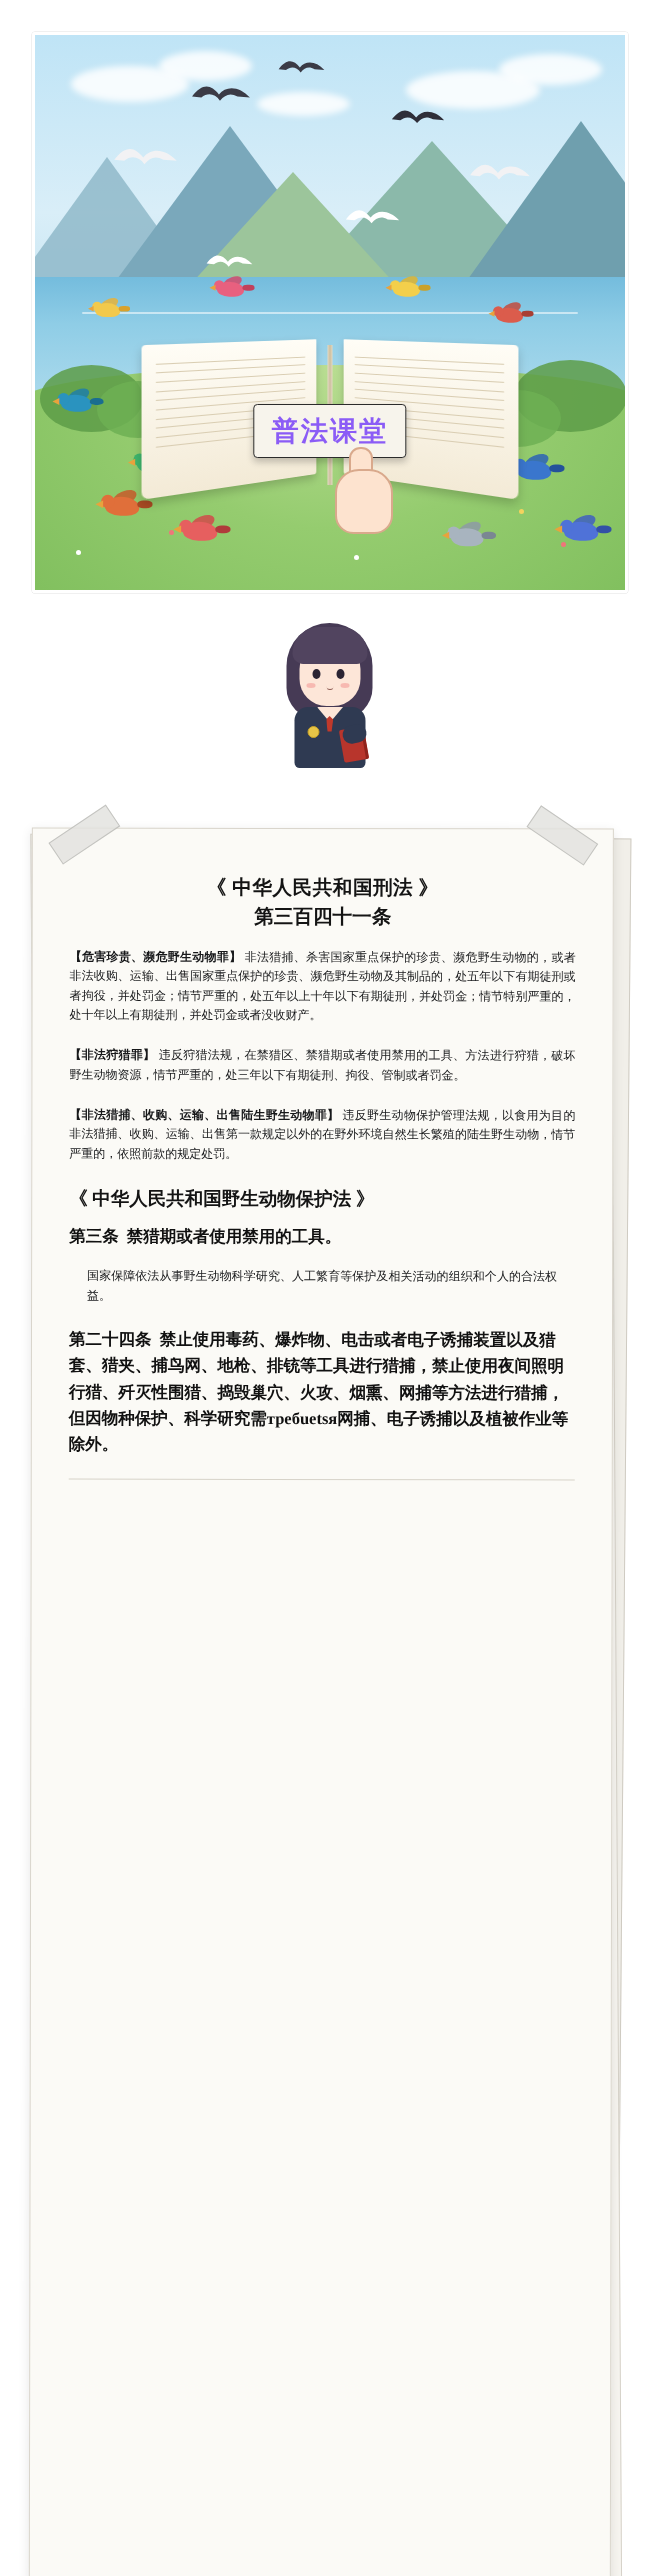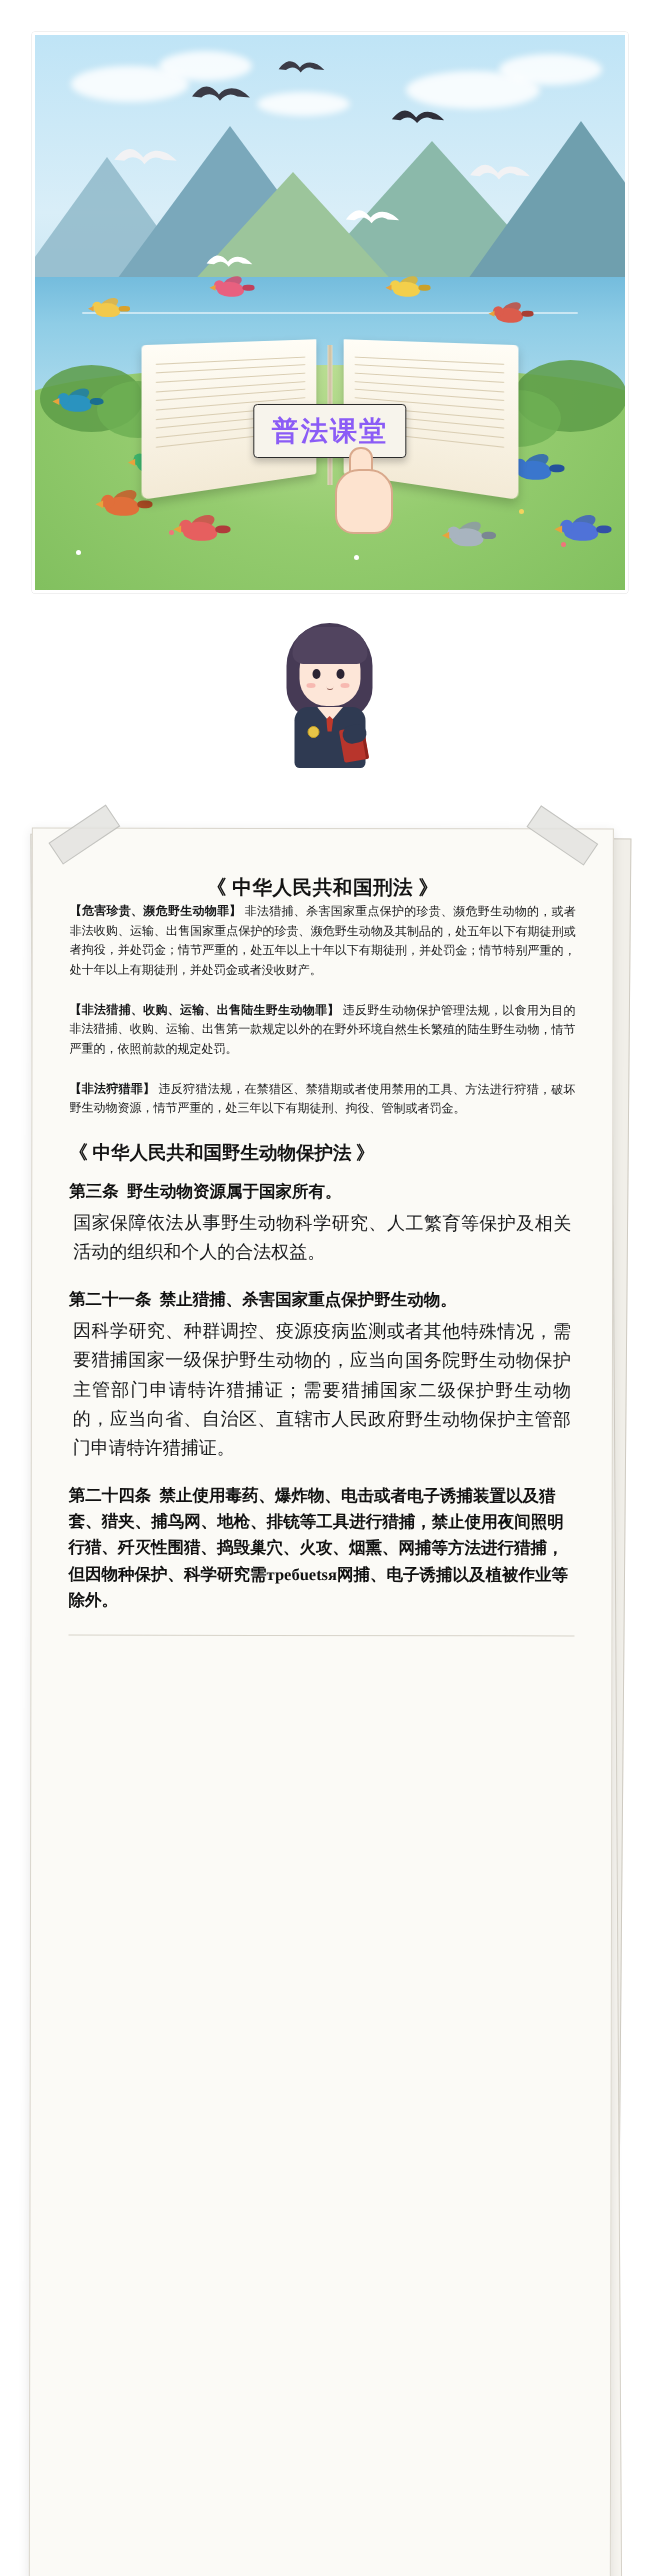--- a/index.html
+++ b/index.html
@@ -416,23 +416,23 @@
   .art .head {
     font-family: "Liberation Serif", serif;
     font-weight: bold;
     font-size: 16.5px;
     color: #111;
     line-height: 1.6;
     margin: 0 0 3.1px 0;
   }
   .art .head .num { margin-right: 8.2px; }
   .art .body {
-    margin: 4px;
-    font-family: Liberation Serif, serif;
-    font-size: 18px;
+    margin: 18px;
+    font-family: Liberation Mono, monospace;
+    font-size: 12px;
     line-height: 1.62;
     color: #17181a;
     text-align: justify;
     text-justify: inter-ideograph;
   }
   .rule {
     margin-top: 20.6px;
     height: 1px;
     background: #d7d3c9;
   }
@@ -645,44 +645,41 @@
 
   <div class="sheet-stack">
     <div class="sheet-back2"></div>
     <div class="sheet-back1"></div>
 
     <div class="sheet">
       <div class="tape left"></div>
       <div class="tape right"></div>
 
       <div class="law-title">《 中华人民共和国刑法 》</div>
+      <div class="law-sub">第三百四十一条</div>
 
       <div class="clause">
         <p><span class="lead">【危害珍贵、濒危野生动物罪】</span><span> 非法猎捕、杀害国家重点保护的珍贵、濒危野生动物的，或者非法收购、运输、出售国家重点保护的珍贵、濒危野生动物及其制品的，处五年以下有期徒刑或者拘役，并处罚金；情节严重的，处五年以上十年以下有期徒刑，并处罚金；情节特别严重的，处十年以上有期徒刑，并处罚金或者没收财产。</span></p>
       </div>
 
       <div class="clause">
+        <p><span class="lead">【非法狩猎罪】</span><span> 违反狩猎法规，在禁猎区、禁猎期或者使用禁用的工具、方法进行狩猎，破坏野生动物资源，情节严重的，处三年以下有期徒刑、拘役、管制或者罚金。</span></p>
+      </div>
+
+      <div class="clause">
         <p><span class="lead">【非法猎捕、收购、运输、出售陆生野生动物罪】</span><span> 违反野生动物保护管理法规，以食用为目的非法猎捕、收购、运输、出售第一款规定以外的在野外环境自然生长繁殖的陆生野生动物，情节严重的，依照前款的规定处罚。</span></p>
       </div>
 
-      <div class="clause">
-        <p><span class="lead">【非法狩猎罪】</span><span> 违反狩猎法规，在禁猎区、禁猎期或者使用禁用的工具、方法进行狩猎，破坏野生动物资源，情节严重的，处三年以下有期徒刑、拘役、管制或者罚金。</span></p>
-      </div>
-
       <div class="law-title2">《 中华人民共和国野生动物保护法 》</div>
 
       <div class="art">
-        <p class="head"><span class="num">第三条</span><span>野生动物资源属于国家所有。</span></p>
+        <p class="head"><span class="num">第三条</span><span>禁猎期或者使用禁用的工具。</span></p>
         <p class="body">国家保障依法从事野生动物科学研究、人工繁育等保护及相关活动的组织和个人的合法权益。</p>
       </div>
 
-      <div class="art">
-        <p class="head"><span class="num">第二十一条</span><span>禁止猎捕、杀害国家重点保护野生动物。</span></p>
-        <p class="body">因科学研究、种群调控、疫源疫病监测或者其他特殊情况，需要猎捕国家一级保护野生动物的，应当向国务院野生动物保护主管部门申请特许猎捕证；需要猎捕国家二级保护野生动物的，应当向省、自治区、直辖市人民政府野生动物保护主管部门申请特许猎捕证。</p>
-      </div>
 
       <div class="art">
         <p class="head"><span class="num">第二十四条</span><span>禁止使用毒药、爆炸物、电击或者电子诱捕装置以及猎套、猎夹、捕鸟网、地枪、排铳等工具进行猎捕，禁止使用夜间照明行猎、歼灭性围猎、捣毁巢穴、火攻、烟熏、网捕等方法进行猎捕，但因物种保护、科学研究需требuetsя网捕、电子诱捕以及植被作业等除外。</span></p>
       </div>
 
       <div class="rule"></div>
     </div>
   </div>
 
 </div>

